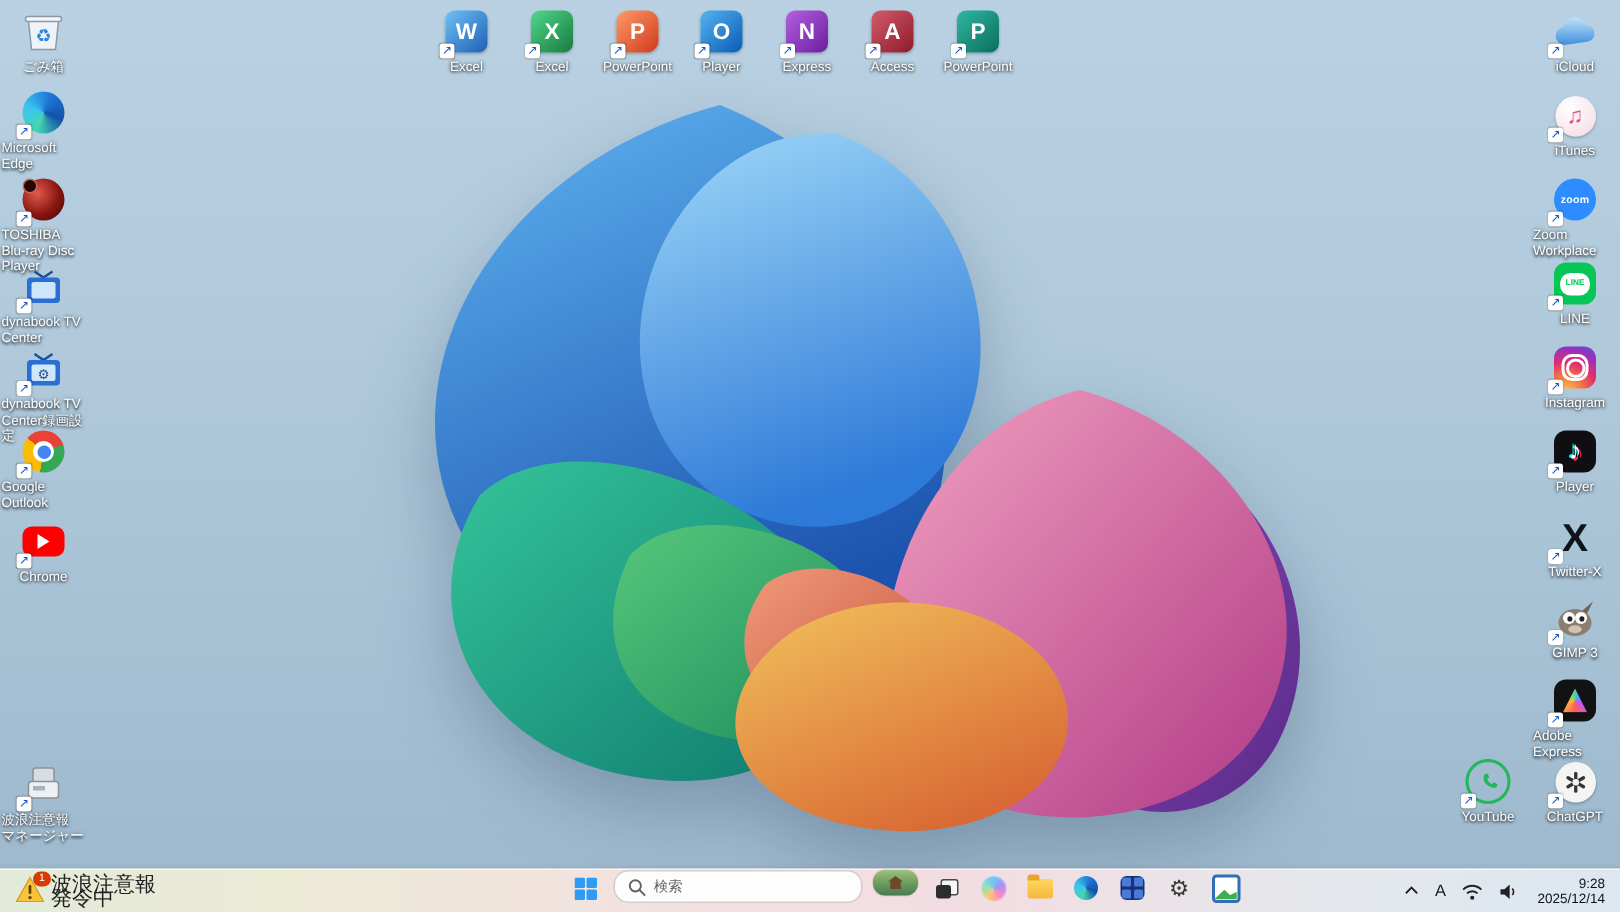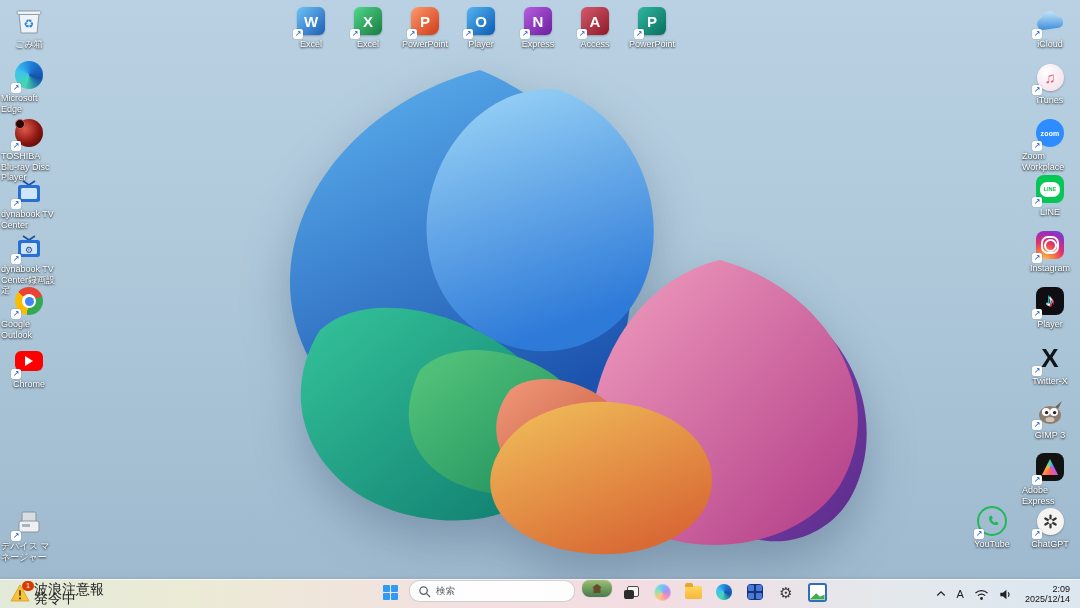--- a/index.html
+++ b/index.html
@@ -217,21 +217,21 @@
 
 <div class="dicon" style="left:1px;top:508px">
   <div class="art">
     <svg width="28" height="28" viewBox="0 0 28 28">
         <rect x="7" y="3" width="14" height="10" rx="1.5" fill="#d8dde2" stroke="#8a929a"></rect>
         <rect x="4" y="12" width="20" height="11" rx="2" fill="#eef1f4" stroke="#8a929a"></rect>
         <rect x="7" y="15" width="8" height="3" fill="#aab2ba"></rect>
       </svg>
     <span class="sc">↗</span>
     </div>
-  <div class="lbl">デバイス マネージャー</div>
+  <div class="lbl">波浪注意報 マネージャー</div>
 </div>
 
 <div class="dicon" style="left:283px;top:6px">
   <div class="art">
       <div class="tile t-word">W</div>
     <span class="sc">↗</span>
     </div>
   <div class="lbl">Excel</div>
 </div>
 <div class="dicon" style="left:340px;top:6px">
@@ -490,17 +490,17 @@
           <circle cx="8" cy="11.3" r="1.5" fill="#222"></circle>
         </svg>
     </div>
     <div class="tray-btn">
       <svg width="14" height="13" viewBox="0 0 16 14">
           <path d="M1.5,5 L4.5,5 L8.5,1.5 L8.5,12.5 L4.5,9 L1.5,9 Z" fill="#222"></path>
           <path d="M10.5,4.5 a4,4 0 0 1 0,5" stroke="#222" stroke-width="1.2" fill="none"></path>
         </svg>
     </div>
     <div class="tray-btn clock">
-      <span>2:09</span>
+      <span>9:28</span>
       <span>2025/12/14</span>
     </div>
   </div>
 </div>
 
 </body></html>

